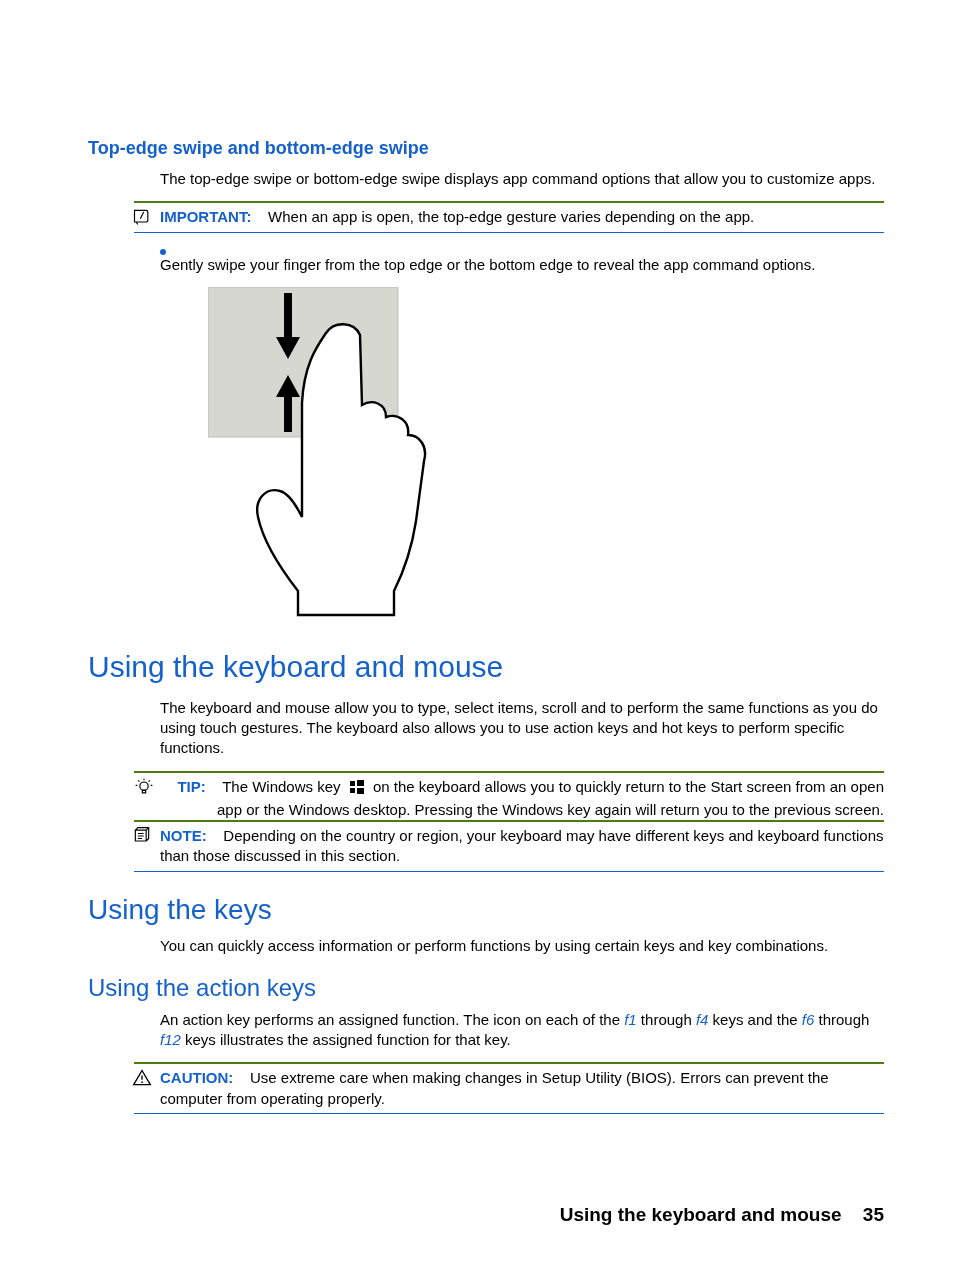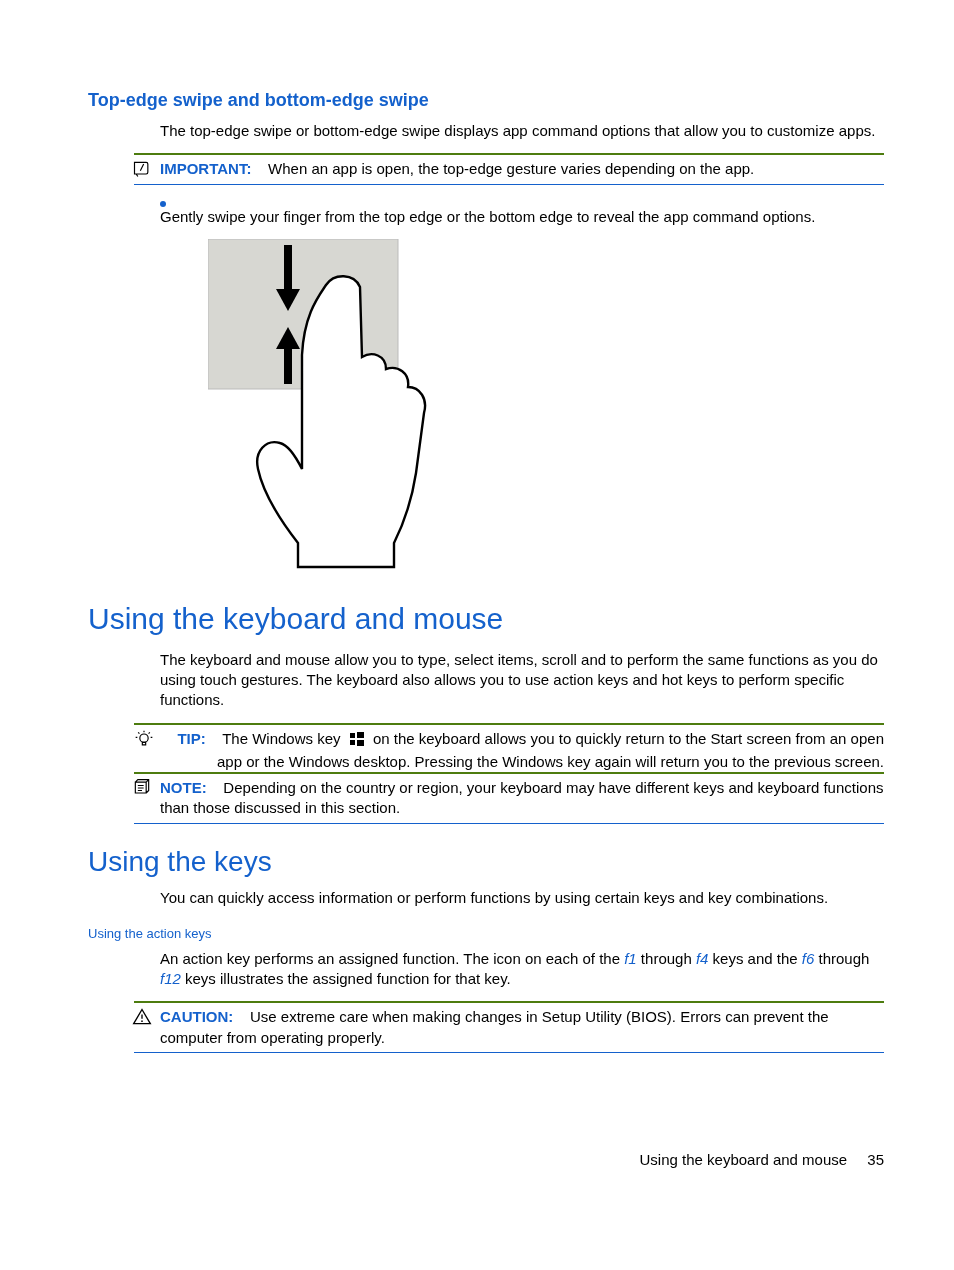--- a/index.html
+++ b/index.html
@@ -9,20 +9,21 @@
     font-family: Arial, Helvetica, sans-serif;
     font-size: 15px;
     color: #000;
   }
   .page {
     width: 954px;
     height: 1218px;
     position: relative;
     box-sizing: border-box;
     padding: 90px 70px 50px 88px;
+    margin-top: 48px;
   }
   .h3 {
     color: #1461cc;
     font-size: 18px;
     font-weight: 600;
     margin: 0 0 10px 0;
   }
   .h1 {
     color: #1461cc;
     font-size: 30px;
@@ -30,21 +31,21 @@
     margin: 30px 0 14px 0;
   }
   .h2 {
     color: #1461cc;
     font-size: 28px;
     font-weight: 400;
     margin: 22px 0 10px 0;
   }
   .h3b {
     color: #1461cc;
-    font-size: 13px;
+    font-size: 24px;
     font-weight: 400;
     margin: 18px 0 8px 0;
   }
   .body-indent {
     margin-left: 72px;
     line-height: 1.35;
     margin-bottom: 12px;
   }
   .callout {
     margin-left: 46px;
@@ -95,23 +96,24 @@
     color: #1461cc;
     font-style: italic;
   }
   .win-key {
     display: inline-block;
     vertical-align: -3px;
     margin: 0 4px;
   }
   .footer {
     position: absolute;
-    bottom: 50px;
+    bottom: 40px;
     right: 70px;
-    font-size: 15px;
+    font-size: 19px;
+    font-weight: bold;
   }
   .footer-num {
     margin-left: 16px;
   }
 </style>
 </head>
 <body>
 
 <div class="page">
 

